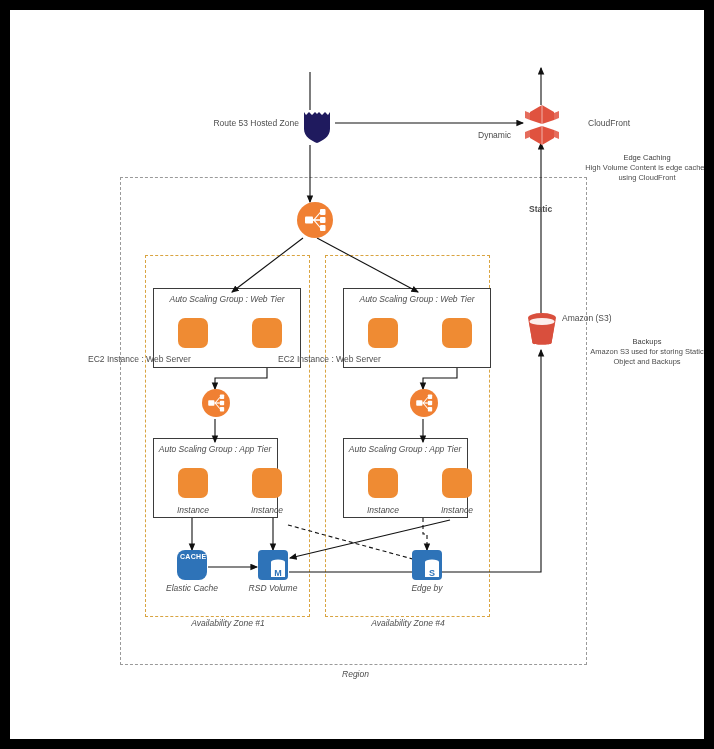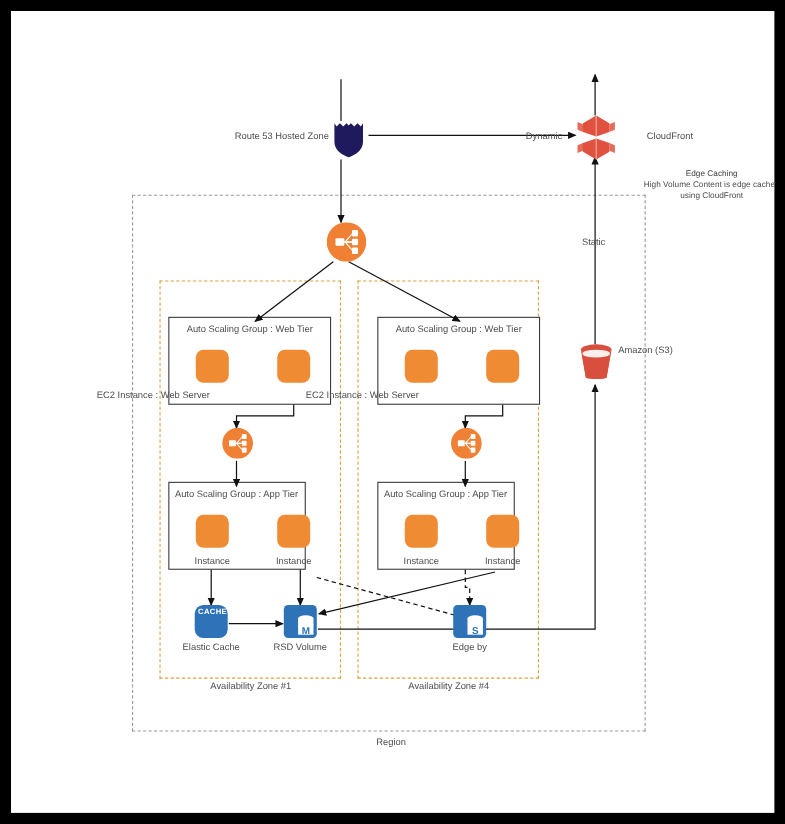--- a/index.html
+++ b/index.html
@@ -1,19 +1,19 @@
 <!DOCTYPE html>
 <html><head>
 <meta charset="utf-8">
 <style>
   html,body{margin:0;padding:0;background:#000;}
   body{width:714px;height:749px;font-family:"Liberation Sans",sans-serif;}
   #frame{position:absolute;left:10px;top:10px;width:694px;height:729px;background:#ffffff;overflow:hidden;}
   .lbl{position:absolute;color:#4d4d4d;font-size:8.5px;line-height:11px;white-space:nowrap;}
-  .lbl.c{transform:translateX(-50%);text-align:center;}
+  .lbl.c{transform:translateX(-50%);text-align:center;font-style:italic;}
   .ann{position:absolute;color:#4d4d4d;font-size:7.5px;line-height:10px;text-align:center;width:130px;}
   .ann b{font-weight:normal;color:#3d3d3d;}
   .box{position:absolute;box-sizing:border-box;}
   .region-box{border:1px dashed #9a9a9a;}
   .az-box{border:1px dashed #d9a441;}
   .asg-box{border:1px solid #3b3b3b;background:#fff;}
   .ec2{position:absolute;background:#ef8b33;border-radius:7px;}
   svg.wires{position:absolute;left:0;top:0;width:694px;height:729px;pointer-events:none;}
   .ico{position:absolute;}
   .db-ico{position:absolute;width:30px;height:30px;background:#2e73b8;border-radius:4px;}
@@ -196,33 +196,37 @@
         <rect x="0" y="3" width="14" height="6" fill="#ffffff"></rect>
         <ellipse cx="7" cy="9" rx="7" ry="2.6" fill="#ffffff"></ellipse>
         <rect x="0" y="9" width="14" height="9" fill="#ffffff"></rect>
         <text x="7" y="17" font-size="9" font-family="Liberation Sans, sans-serif" font-weight="bold" fill="#2e73b8" text-anchor="middle">S</text>
       </g>
     </svg>
   </div>
 
   <div class="lbl" style="left:199px;top:108px;text-align:right;width:90px;">Route 53 Hosted Zone</div>
 
-  <div class="lbl" style="left:432px;top:108px;padding-left:36px;">Dynamic</div>
+  <div class="lbl" style="left:432px;top:120px;padding-left:36px;">Dynamic</div>
 
   <div class="lbl" style="left:558px;top:108px;margin-left:20px;">CloudFront</div>
 
-  <div class="lbl" style="left:519px;top:205px;">Static</div>
+  <div class="lbl" style="left:519px;top:194px;font-weight:bold;">Static</div>
 
   <div class="lbl" style="left:552px;top:303px;">Amazon (S3)</div>
 
   <div class="ann" style="left:572px;top:143px;">
     <b>Edge Caching</b><br>
     <span>High Volume Content is edge cached using CloudFront</span>
   </div>
 
+  <div class="ann" style="left:572px;top:327px;">
+    <b>Backups</b><br>
+    <span>Amazon S3 used for storing Static Object and Backups</span>
+  </div>
 
   <div class="lbl c" style="left:217px;top:284px;">Auto Scaling Group : Web Tier</div>
   <div class="lbl c" style="left:407px;top:284px;">Auto Scaling Group : Web Tier</div>
   <div class="lbl c" style="left:205px;top:434px;">Auto Scaling Group : App Tier</div>
   <div class="lbl c" style="left:395px;top:434px;">Auto Scaling Group : App Tier</div>
 
   <div class="lbl" style="left:78px;top:344px;">EC2 Instance : Web Server</div>
   <div class="lbl" style="left:268px;top:344px;">EC2 Instance : Web Server</div>
 
   <div class="lbl c" style="left:183px;top:495px;">Instance</div>

